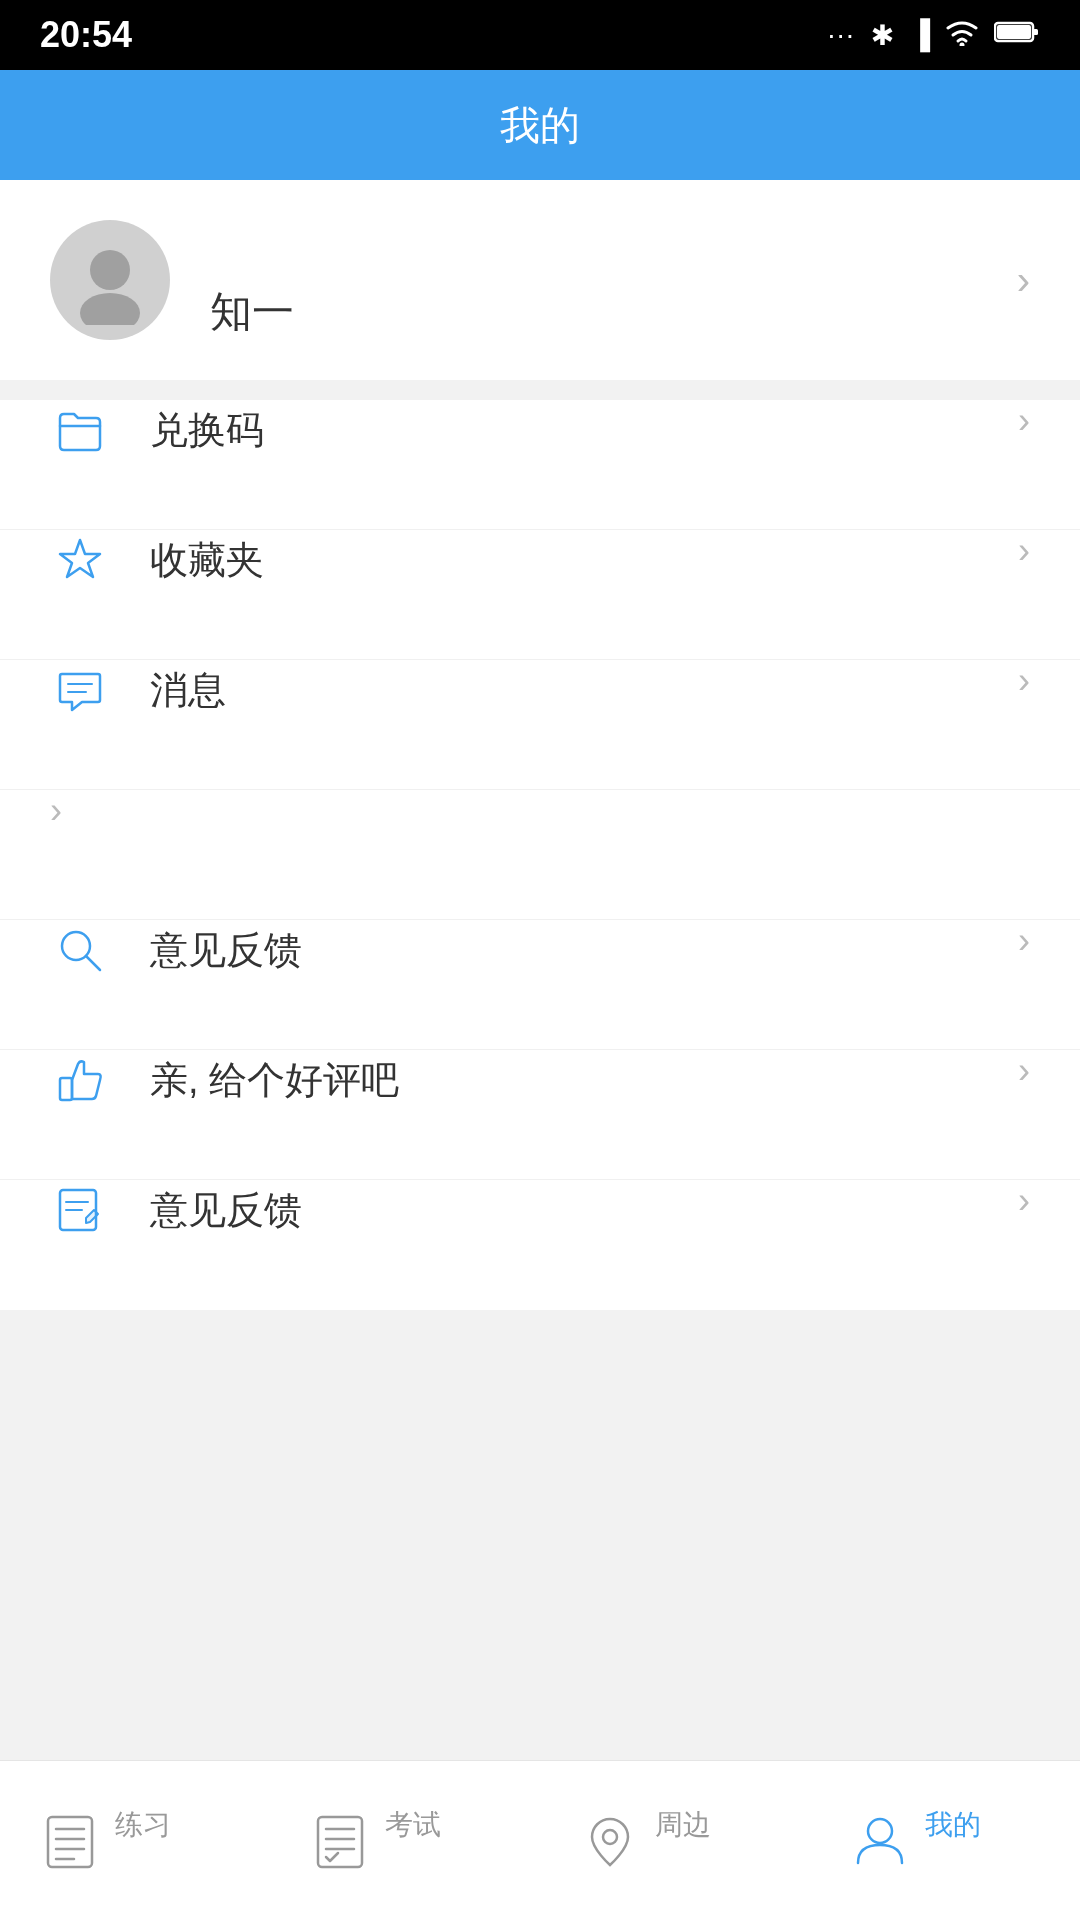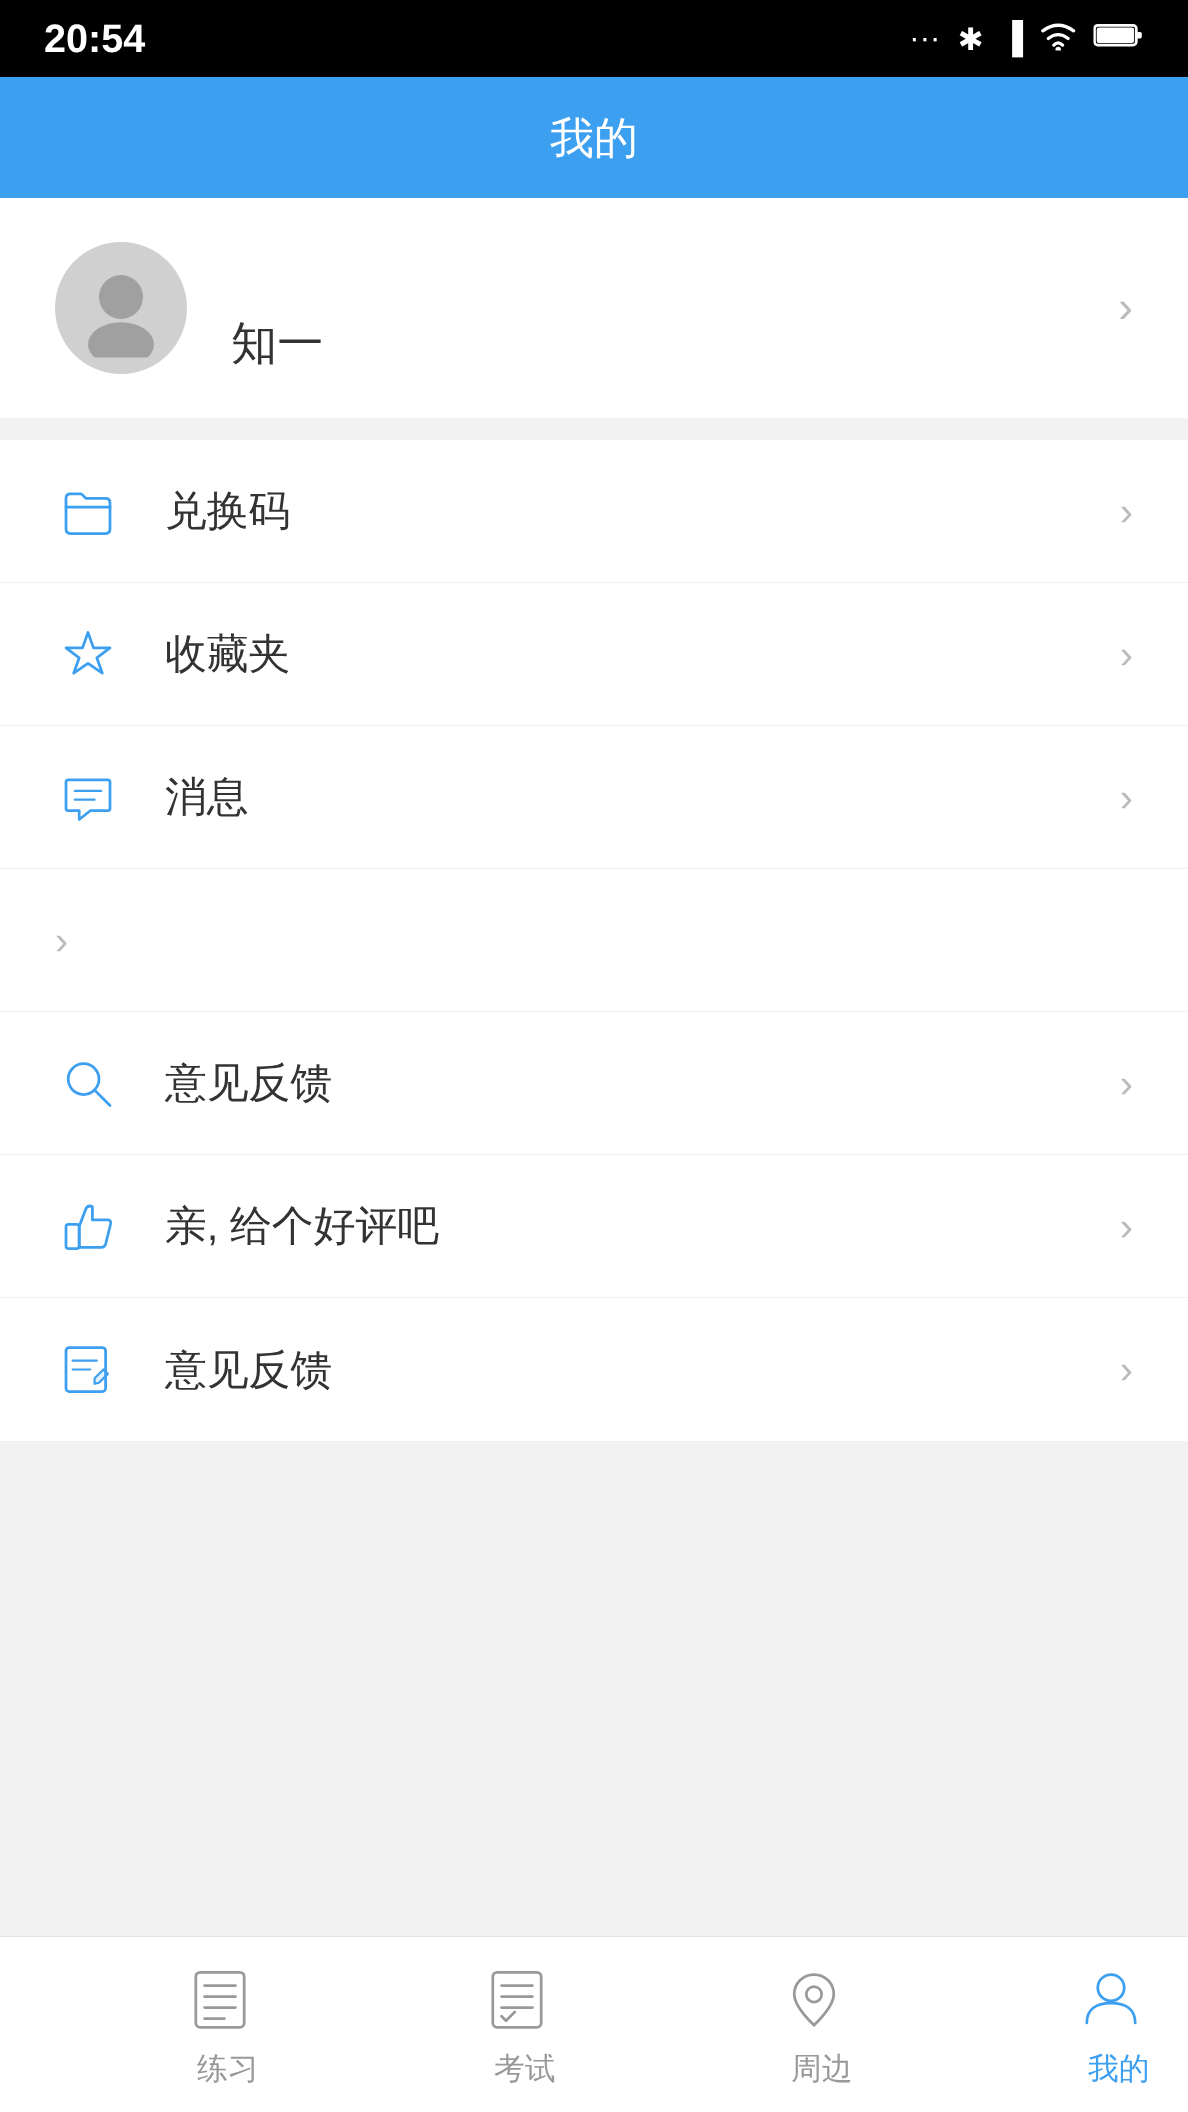--- a/index.html
+++ b/index.html
@@ -119,21 +119,21 @@
     
     .menu-section {
       width: 100%;
       background: #fff;
     }
 
     .menu-item {
       width: 100%;
       height: 130px;
       display: flex;
-      align-items: center;
+      align-items: flex-start;
       justify-content: space-between;
       padding: 0 50px;
       border-bottom: 1px solid #f0f0f0;
       cursor: pointer;
     }
 
     .menu-item:last-child {
       border-bottom: none;
     }
 
@@ -180,22 +180,21 @@
       height: 160px;
       background: #fff;
       border-top: 1px solid #e5e5e5;
       display: flex;
       align-items: center;
       justify-content: space-around;
     }
 
     .nav-item {
       display: flex;
-      flex-direction: column;
-      align-items: flex-end;
+      align-items: flex-start;
       gap: 10px;
       cursor: pointer;
       min-width: 200px;
     }
 
     .nav-icon {
       width: 70px;
       height: 70px;
       display: flex;
       align-items: center;

